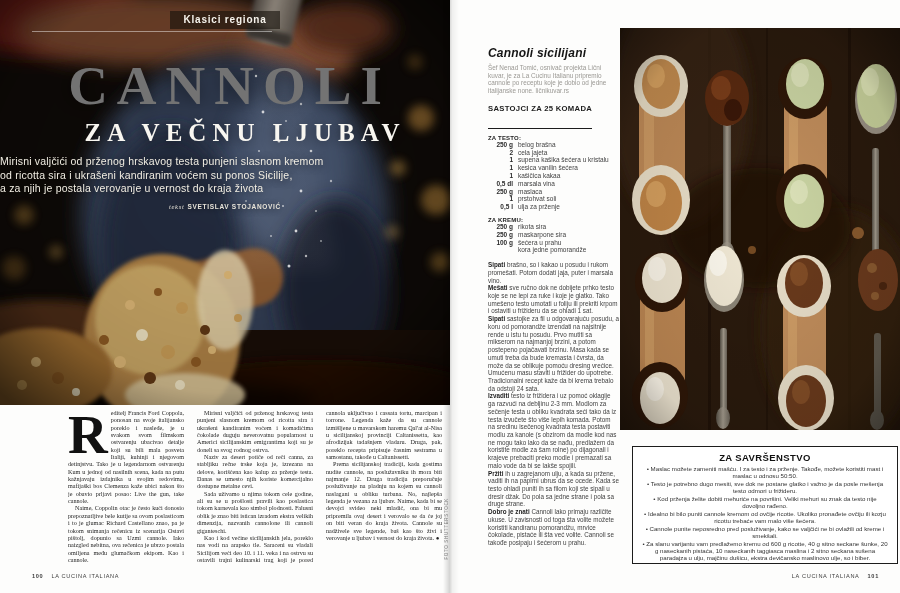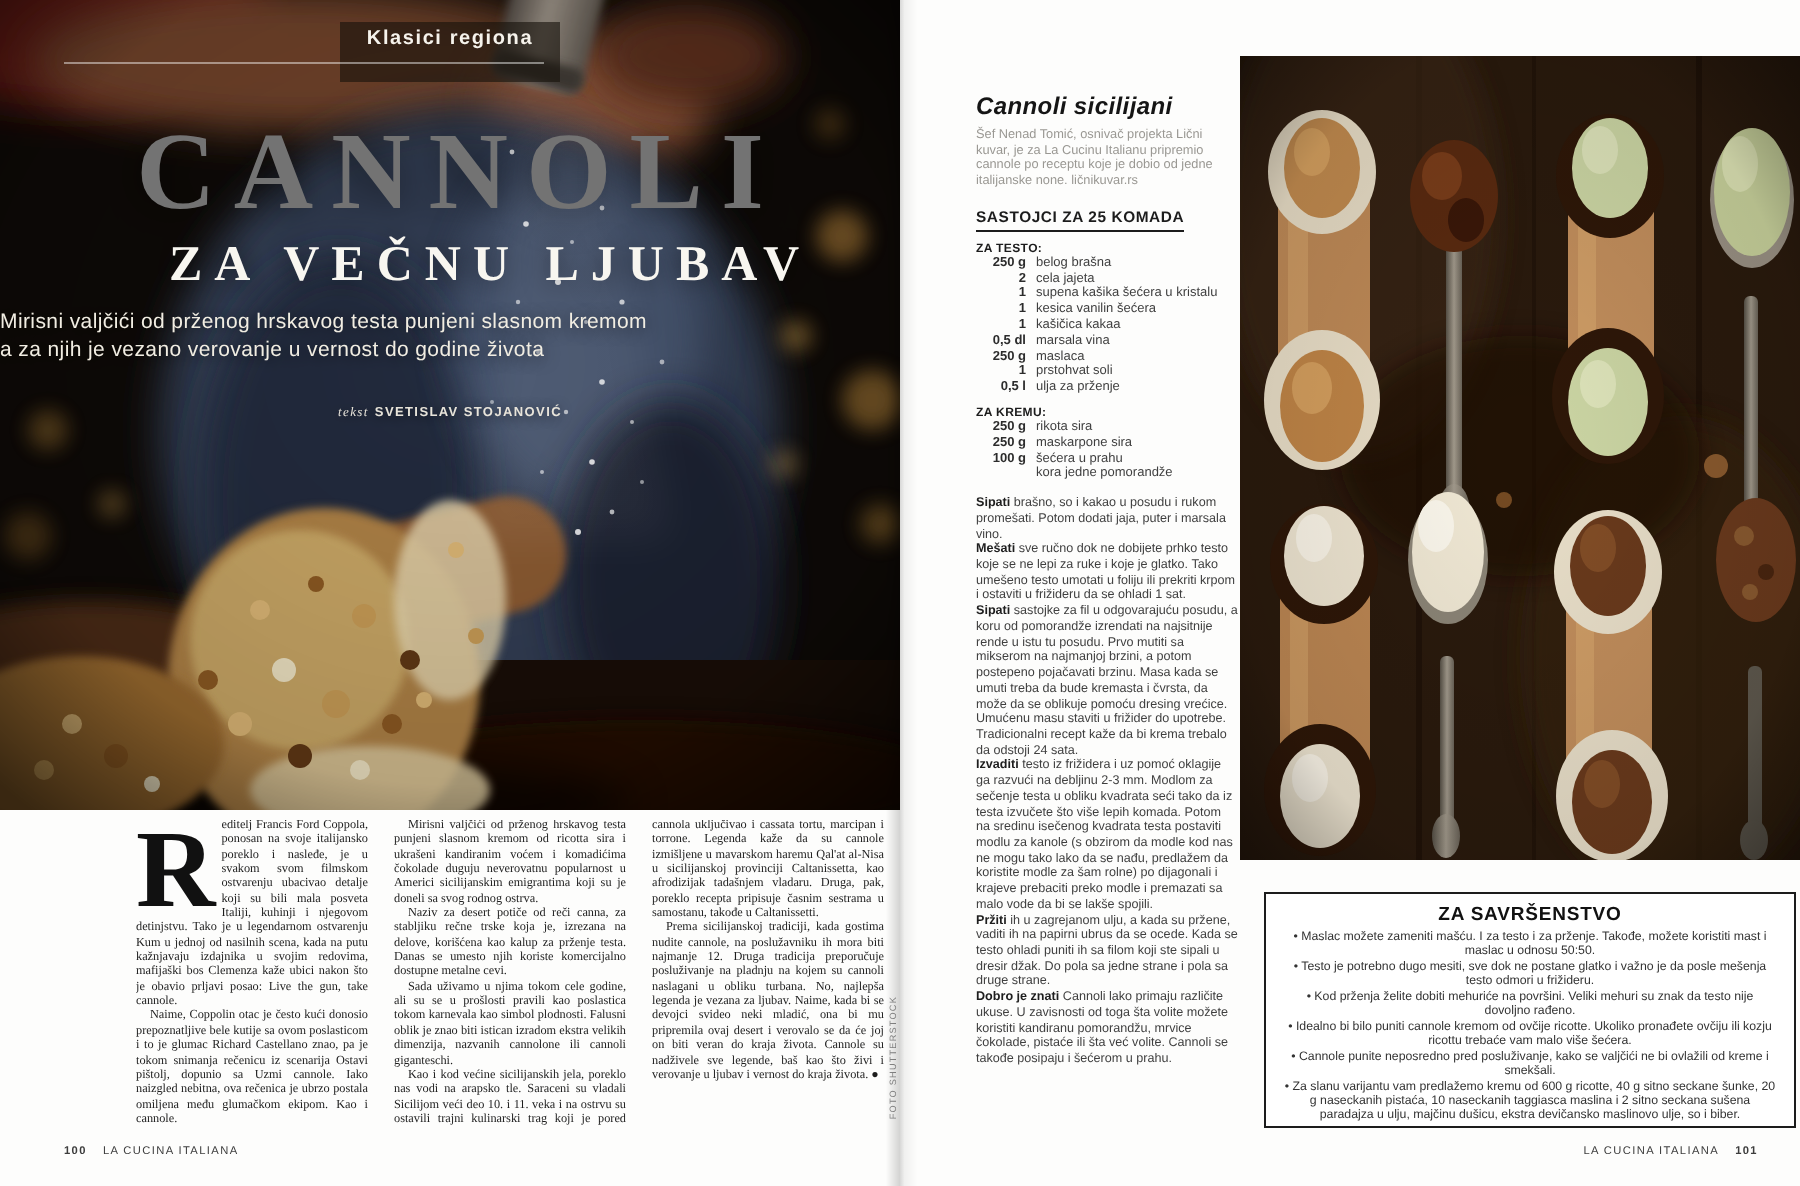--- a/index.html
+++ b/index.html
@@ -9,21 +9,21 @@
     background:#fbfbf9; overflow:hidden;
     font-family:"Liberation Sans", sans-serif;
   }
   
   .page-left { position:absolute; left:0; top:0; width:450px; height:593px; background:#fdfdfc; }
   .photo-left { position:absolute; left:0; top:0; width:450px; height:405px; overflow:hidden; }
   .photo-left svg { display:block; }
   .kicker-wrap { position:absolute; left:0; top:9px; width:100%; text-align:center; }
   .kicker {
     display:inline-block; background:rgba(22,17,12,.62); color:#f6f3ec;
-    font-size:10px; font-weight:bold; letter-spacing:.8px; padding:3px 13px 16px;text-align:center;
+    font-size:10px; font-weight:bold; letter-spacing:.8px; padding:3px 13px 4px;text-align:center;
   }
   .hairline { position:absolute; left:32px; top:31px; width:240px; height:1px; background:rgba(255,255,255,.45); }
   .title {
     position:absolute; left:0; top:54px; width:100%; text-align:center;
     font-family:"Liberation Serif", serif; font-weight:bold; color:#737373;
     font-size:55px; letter-spacing:9px; text-indent:9px;
     text-shadow:0 2px 18px rgba(0,0,0,.55);
   }
   .subtitle {
     position:absolute; left:0; top:119px; width:100%; text-align:center;
@@ -68,21 +68,21 @@
   .footer .sep { display:inline-block; width:8px; }
   
   .page-right { position:absolute; left:450px; top:0; width:450px; height:593px; background:#fdfdfc; }
   .fold {
     position:absolute; left:443px; top:0; width:16px; height:593px; pointer-events:none;
     background:linear-gradient(90deg, rgba(0,0,0,0) 0%, rgba(0,0,0,.16) 42%, rgba(0,0,0,.05) 58%, rgba(0,0,0,0) 100%);
   }
   .recipe { position:absolute; left:38px; top:46px; width:131px; color:#3f3f3f; }
   .recipe-title { font-size:12px; font-style:italic; font-weight:bold; color:#151515; letter-spacing:.2px; }
   .recipe-intro { margin-top:4px; font-size:6.4px; line-height:7.7px; color:#9a9893; }
-  .servings { margin-top:9px; display:inline-block; font-size:7.7px; font-weight:bold; letter-spacing:.3px; color:#1c1c1c; border-bottom:1px solid #1c1c1c; padding-bottom:2px; }
+  .servings { margin-top:9px; display:inline-block; font-size:7.7px; font-weight:bold; letter-spacing:.3px; color:#1c1c1c; border-bottom:1px solid #1c1c1c; padding-bottom:15px; }
   .grp-label { margin-top:6px; font-size:6px; font-weight:bold; color:#1c1c1c; letter-spacing:.2px; }
   .ing { display:flex; font-size:6.5px; line-height:7.8px; }
   .ing .qty { flex:none; width:25px; text-align:right; font-weight:bold; color:#2c2c2c; }
   .ing .nm { margin-left:5px; }
   .steps { margin-top:7px; font-size:6.3px; line-height:7.72px; }
   .steps p { margin:0; }
   .steps b { color:#1e1e1e; }
   .photo-right { position:absolute; left:170px; top:28px; width:280px; height:402px; overflow:hidden; }
   .photo-right svg { display:block; }
   .tips {
@@ -211,21 +211,22 @@
         </g>
         <rect width="450" height="405" fill="url(#vig)"></rect>
       </svg>
 
       <div class="kicker-wrap"><span class="kicker">Klasici regiona</span></div>
       <div class="hairline"></div>
       <div class="title">CANNOLI</div>
       <div class="subtitle">ZA VEČNU LJUBAV</div>
       <div class="deck">
           <div>Mirisni valjčići od prženog hrskavog testa punjeni slasnom kremom</div>
-          <div>a za njih je vezano verovanje u vernost do godine života</div>
+          <div>od ricotta sira i ukrašeni kandiranim voćem su ponos Sicilije,</div>
+          <div>a za njih je postala verovanje u vernost do kraja života</div>
         </div>
       <div class="byline">
         <span class="b-label">tekst</span><span class="b-name">SVETISLAV STOJANOVIĆ</span>
       </div>
     </div>
 
     <div class="article">
       <p class="p-first"><span class="dropcap">R</span><span>editelj Francis Ford Coppola, ponosan na svoje italijansko poreklo i nasleđe, je u svakom svom filmskom ostvarenju ubacivao detalje koji su bili mala posveta Italiji, kuhinji i njegovom detinjstvu. Tako je u legendarnom ostvarenju Kum u jednoj od nasilnih scena, kada na putu kažnjavaju izdajnika u svojim redovima, mafijaški bos Clemenza kaže ubici nakon što je obavio prljavi posao: Live the gun, take cannole.</span></p>
       <span><p>Naime, Coppolin otac je često kući donosio prepoznatljive bele kutije sa ovom poslasticom i to je glumac Richard Castellano znao, pa je tokom snimanja rečenicu iz scenarija Ostavi pištolj, dopunio sa Uzmi cannole. Iako naizgled nebitna, ova rečenica je ubrzo postala omiljena među glumačkom ekipom. Kao i cannole.</p><p>Mirisni valjčići od prženog hrskavog testa punjeni slasnom kremom od ricotta sira i ukrašeni kandiranim voćem i komadićima čokolade duguju neverovatnu popularnost u Americi sicilijanskim emigrantima koji su je doneli sa svog rodnog ostrva.</p><p>Naziv za desert potiče od reči canna, za stabljiku rečne trske koja je, izrezana na delove, korišćena kao kalup za prženje testa. Danas se umesto njih koriste komercijalno dostupne metalne cevi.</p><p>Sada uživamo u njima tokom cele godine, ali su se u prošlosti pravili kao poslastica tokom karnevala kao simbol plodnosti. Falusni oblik je znao biti istican izradom ekstra velikih dimenzija, nazvanih cannolone ili cannoli giganteschi.</p><p>Kao i kod većine sicilijanskih jela, poreklo nas vodi na arapsko tle. Saraceni su vladali Sicilijom veći deo 10. i 11. veka i na ostrvu su ostavili trajni kulinarski trag koji je pored cannola uključivao i cassata tortu, marcipan i torrone. Legenda kaže da su cannole izmišljene u mavarskom haremu Qal'at al-Nisa u sicilijanskoj provinciji Caltanissetta, kao afrodizijak tadašnjem vladaru. Druga, pak, poreklo recepta pripisuje časnim sestrama u samostanu, takođe u Caltanissetti.</p><p>Prema sicilijanskoj tradiciji, kada gostima nudite cannole, na poslužavniku ih mora biti najmanje 12. Druga tradicija preporučuje posluživanje na pladnju na kojem su cannoli naslagani u obliku turbana. No, najlepša legenda je vezana za ljubav. Naime, kada bi se devojci svideo neki mladić, ona bi mu pripremila ovaj desert i verovalo se da će joj on biti veran do kraja života. Cannole su nadživele sve legende, baš kao što živi i verovanje u ljubav i vernost do kraja života. ●</p></span>
     </div>

